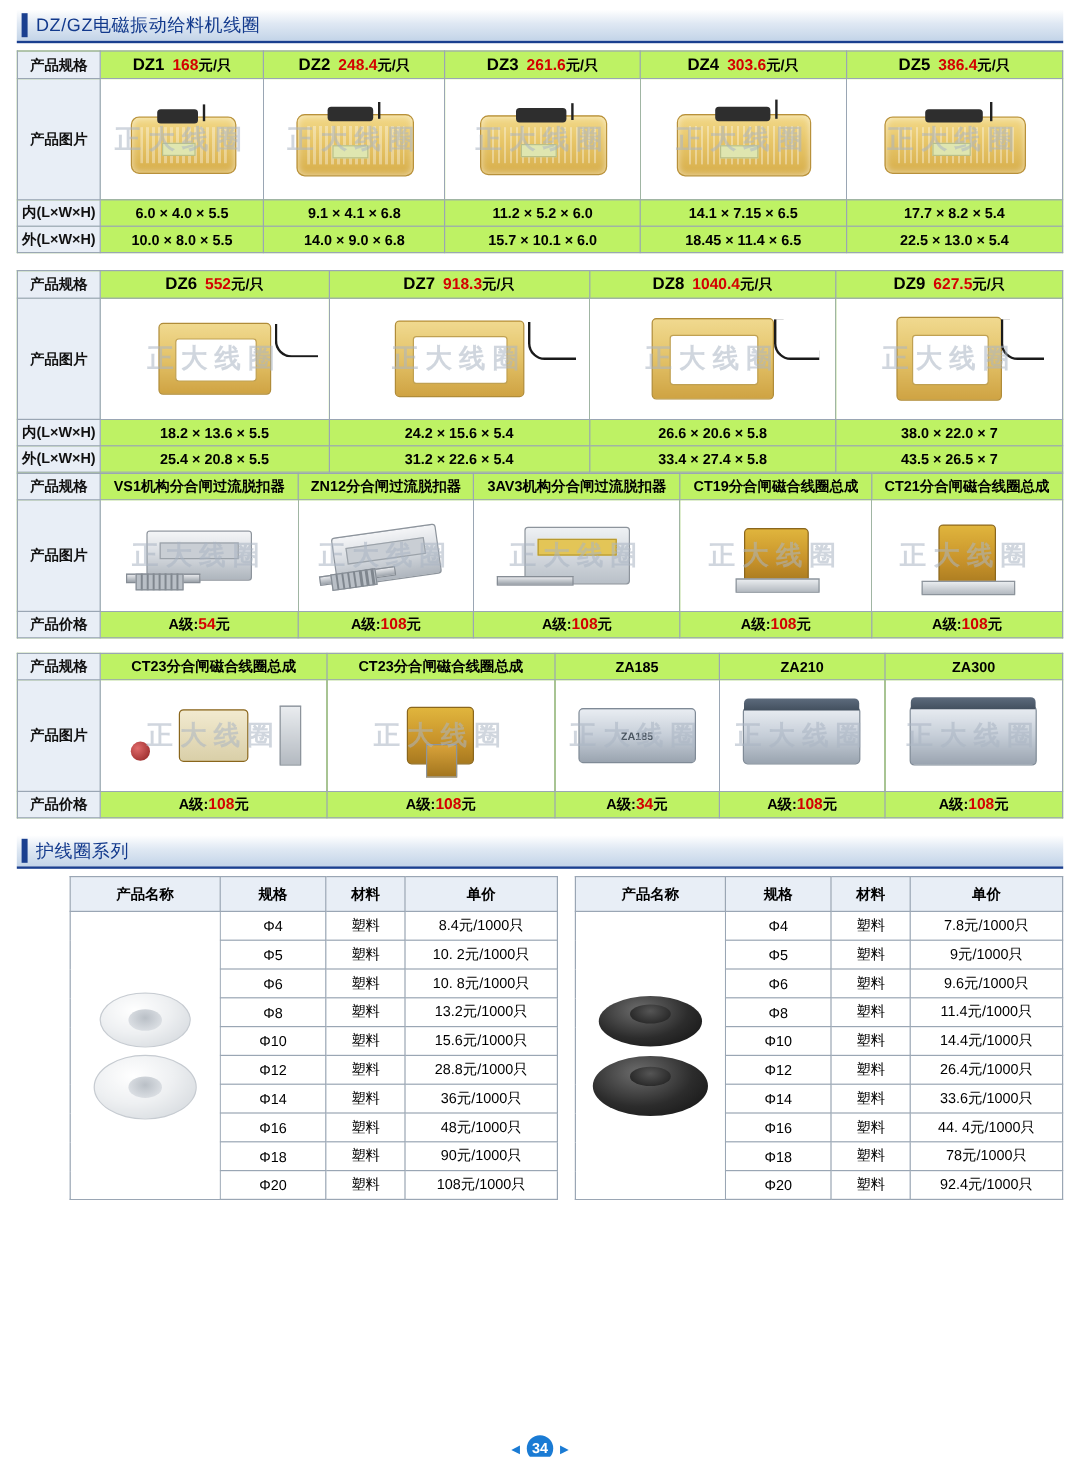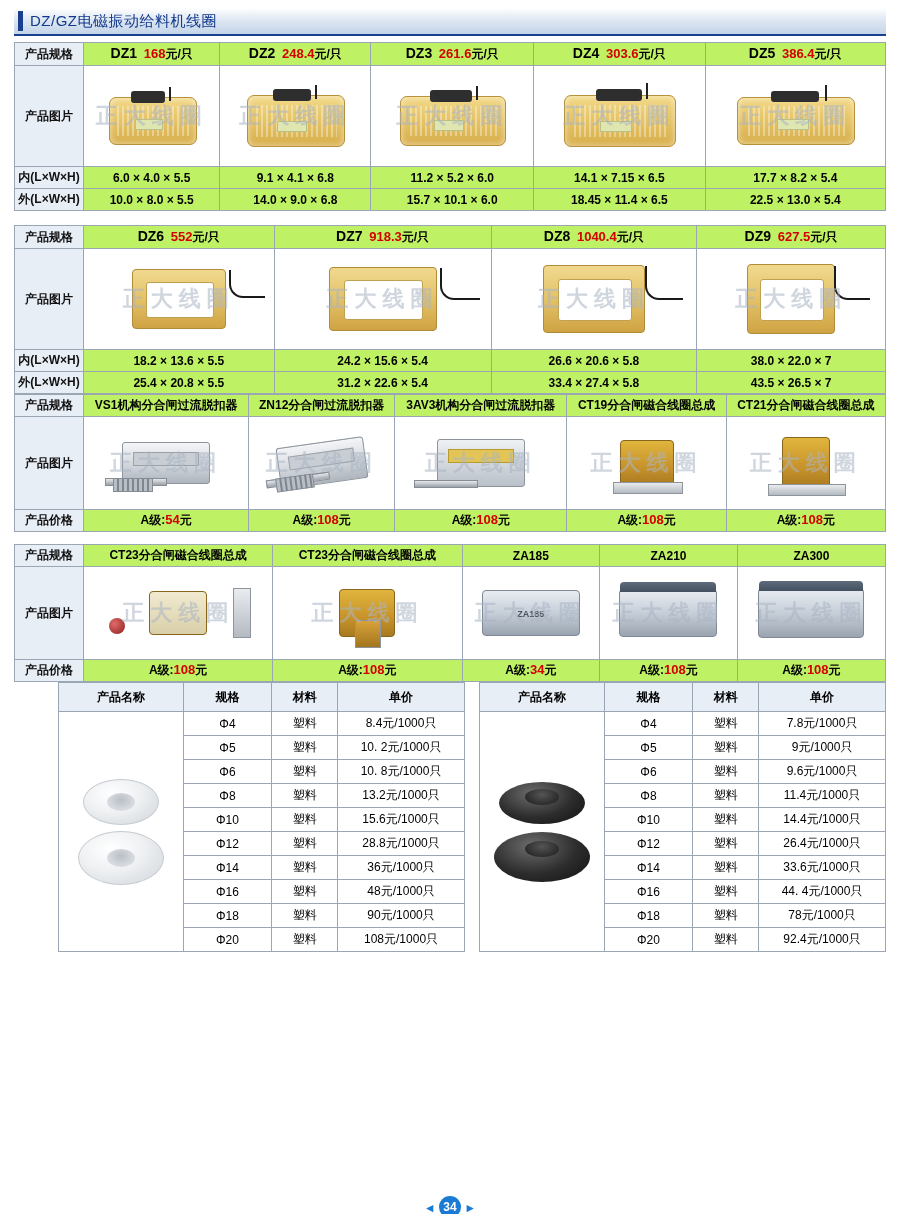--- a/index.html
+++ b/index.html
@@ -474,20 +474,24 @@
       <td>
         <span class="pt-title">A级:</span><span class="price">108</span><span class="pt-title">元</span>
       </td>
       <td>
         <span class="pt-title">A级:</span><span class="price">108</span><span class="pt-title">元</span>
       </td>
     </tr>
   </tbody>
     </table>
 
+  <div class="sec-head" style="margin-top:14px">
+    <div class="bar"></div>
+    <div class="txt">护线圈系列</div>
+  </div>
 
   <div class="bottom">
 
     <div class="half">
       <table class="gr">
         <tbody>
             <tr>
           <th>产品名称</th>
           <th style="width:82px">规格</th>
           <th style="width:60px">材料</th>

